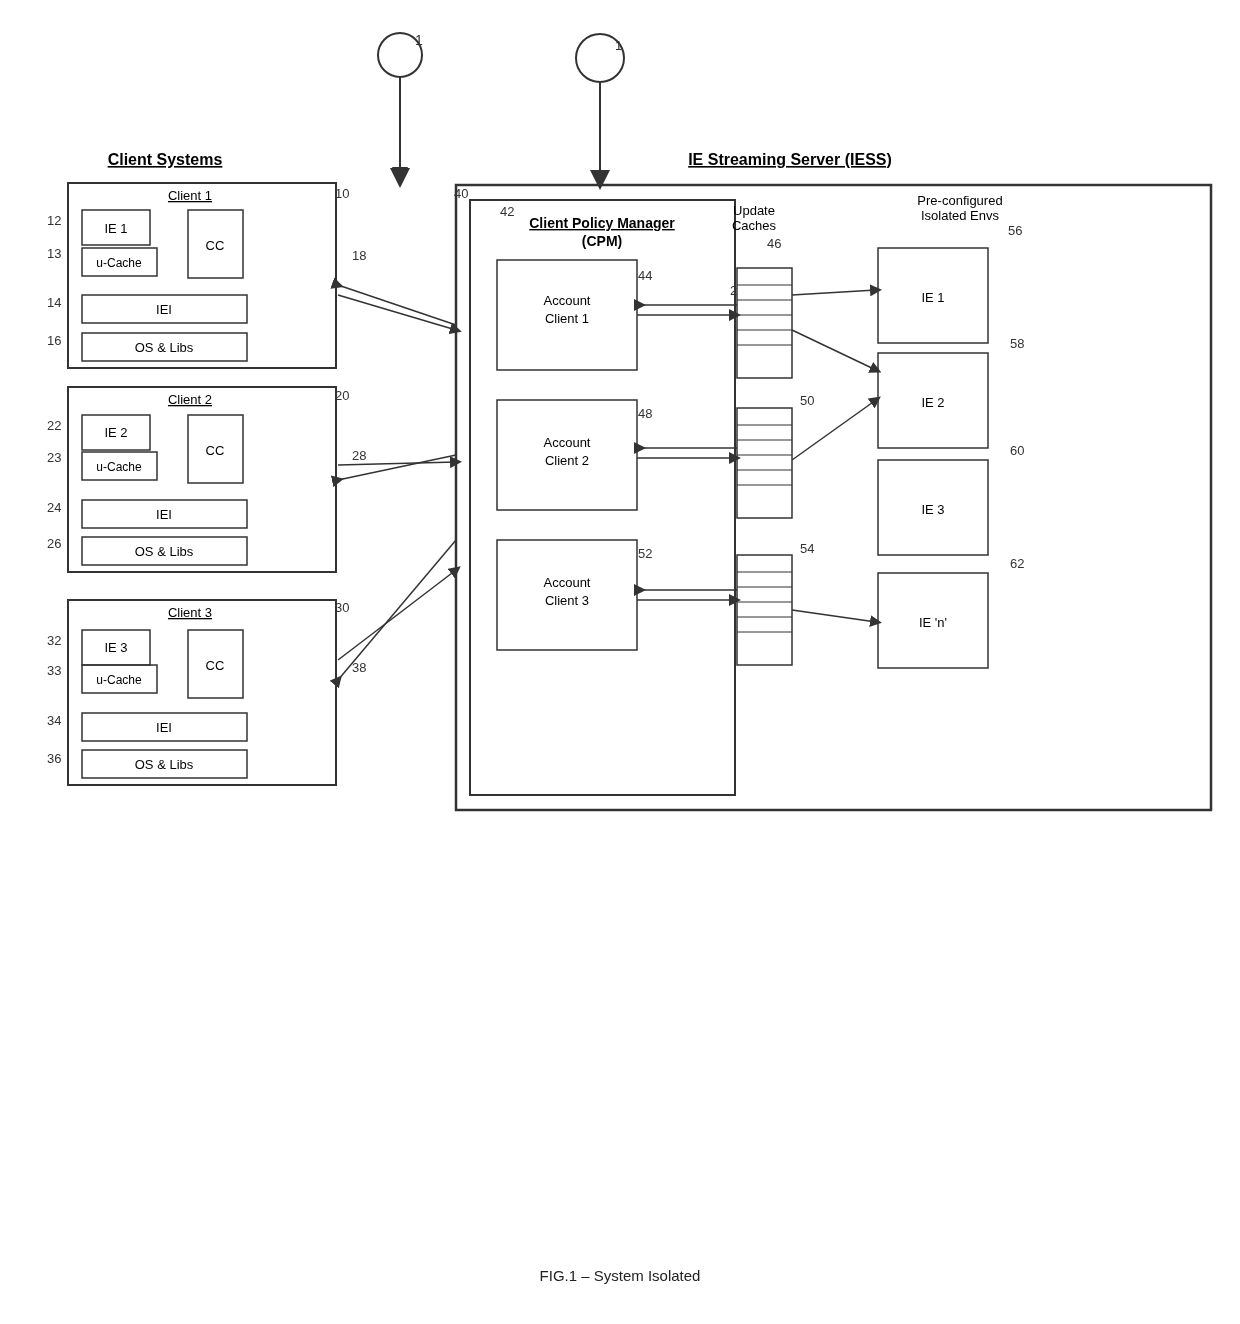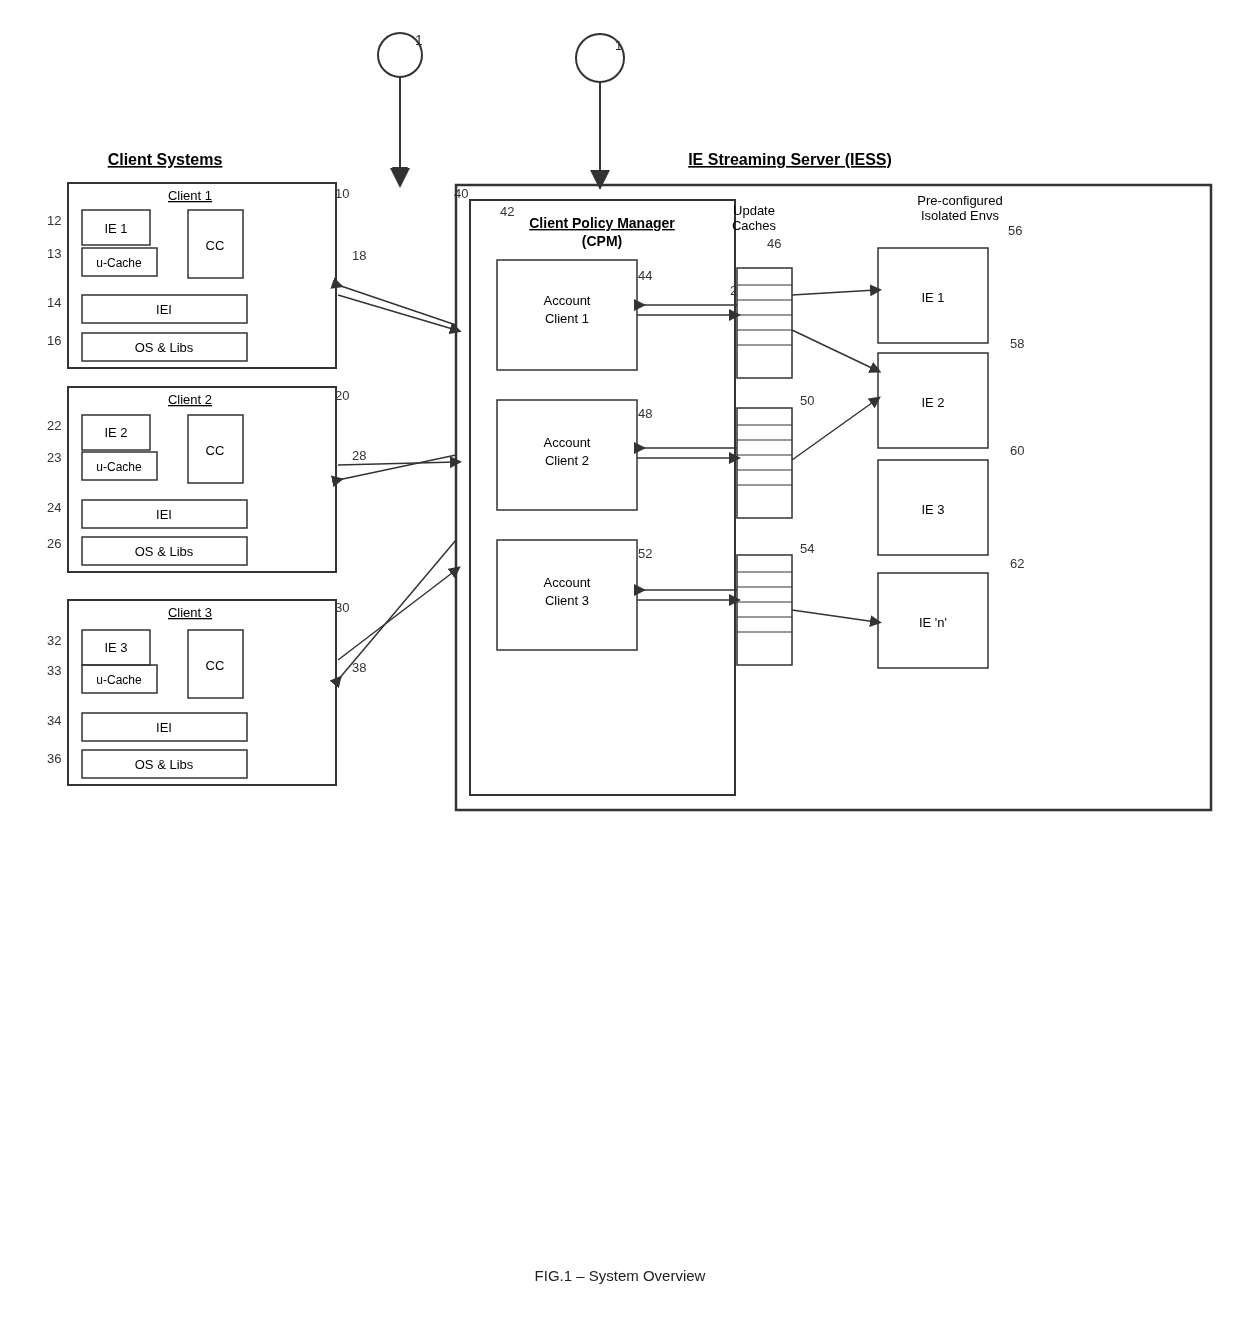--- a/index.html
+++ b/index.html
@@ -270,13 +270,13 @@
 
     <line x1="600" y1="100" x2="600" y2="180" stroke="#333" stroke-width="2" marker-end="url(#arrowdown2)"></line>
     <circle cx="600" cy="58" r="24" fill="none" stroke="#333" stroke-width="2"></circle>
     <text x="615" y="50" font-size="13" fill="#333">1</text>
 
     <line x1="600" y1="82" x2="600" y2="100" stroke="#333" stroke-width="2"></line>
 
   </svg>
 </div>
 
-<div class="caption">FIG.1 – System Overview</div>
+<div class="caption">FIG.1 – System Isolated</div>
 
 </body></html>

